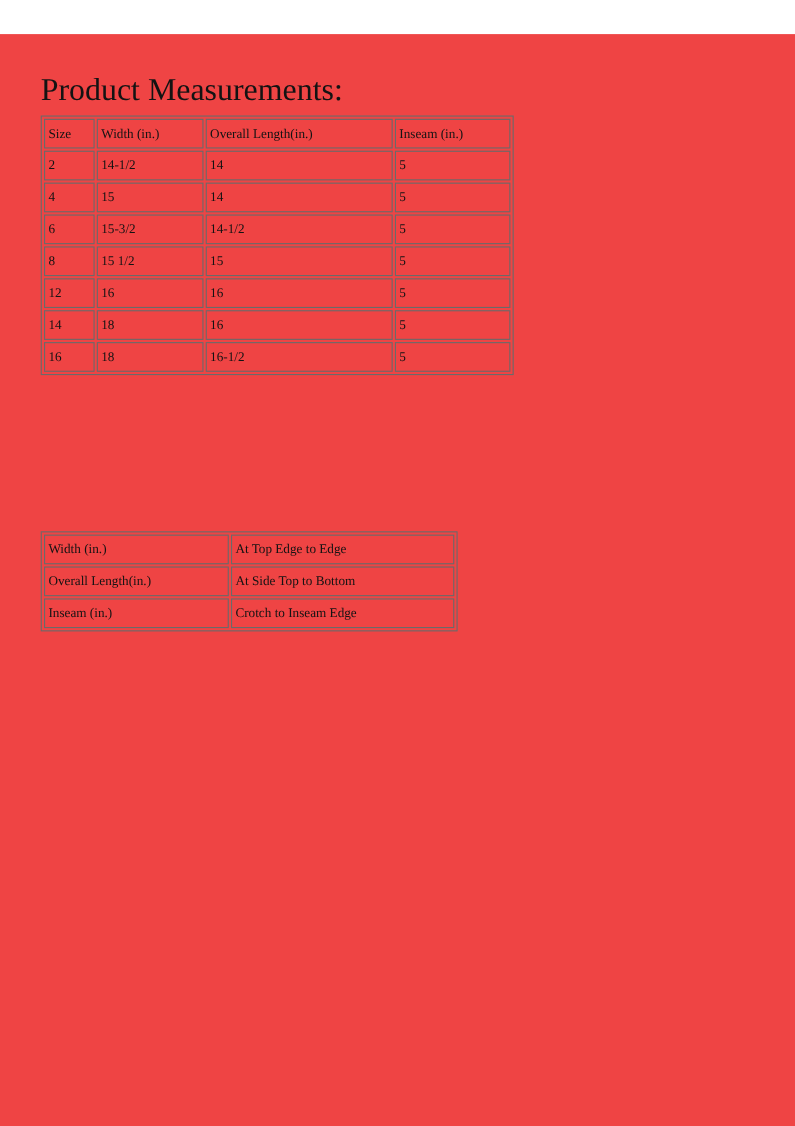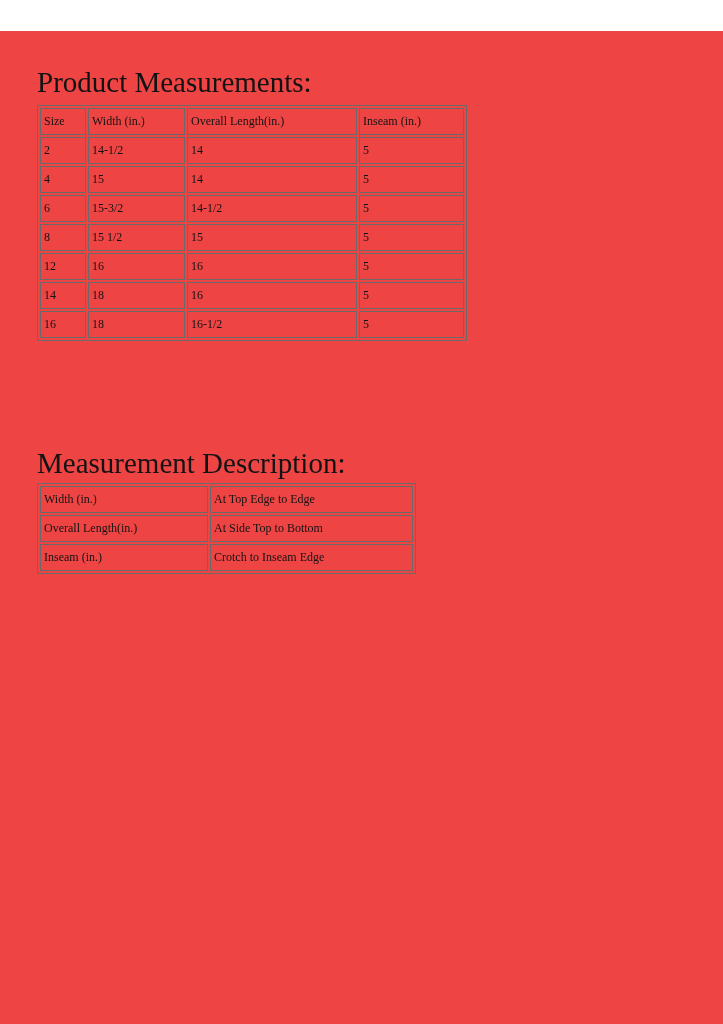--- a/index.html
+++ b/index.html
@@ -128,21 +128,20 @@
         </tr>
         <tr>
           <td>16</td>
           <td>18</td>
           <td>16-1/2</td>
           <td>5</td>
         </tr>
       </tbody>
   </table>
 
-  <h1 id="title-description" class="section-title">Measurement Description:</h1>
 
   <table id="description-table" class="scan-table">
     <colgroup>
       <col class="c1">
         <col class="c2">
     </colgroup>
     <tbody>
         <tr>
           <td>Width (in.)</td>
           <td>At Top Edge to Edge</td>

